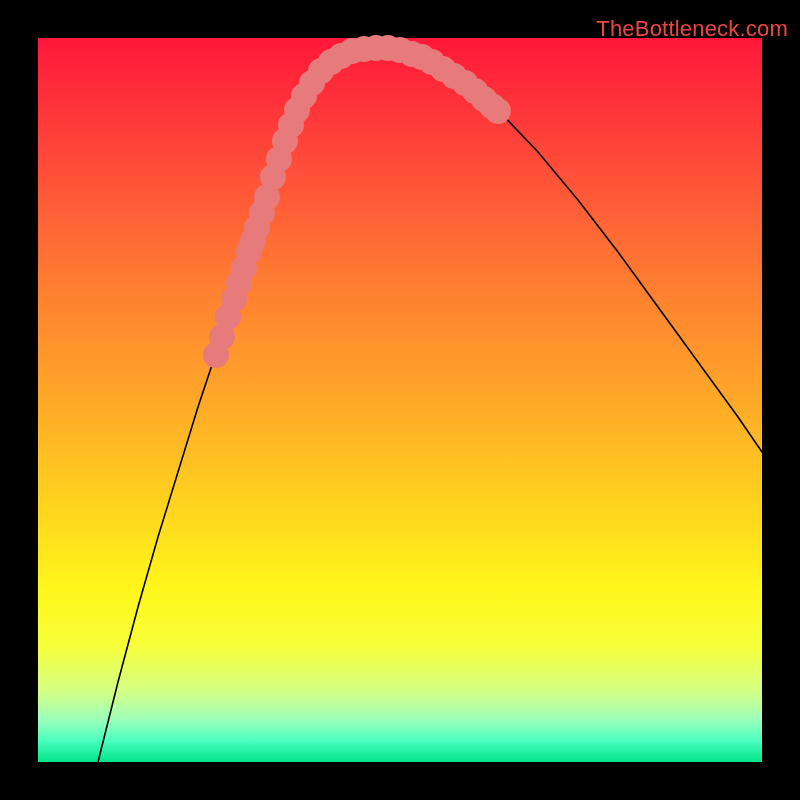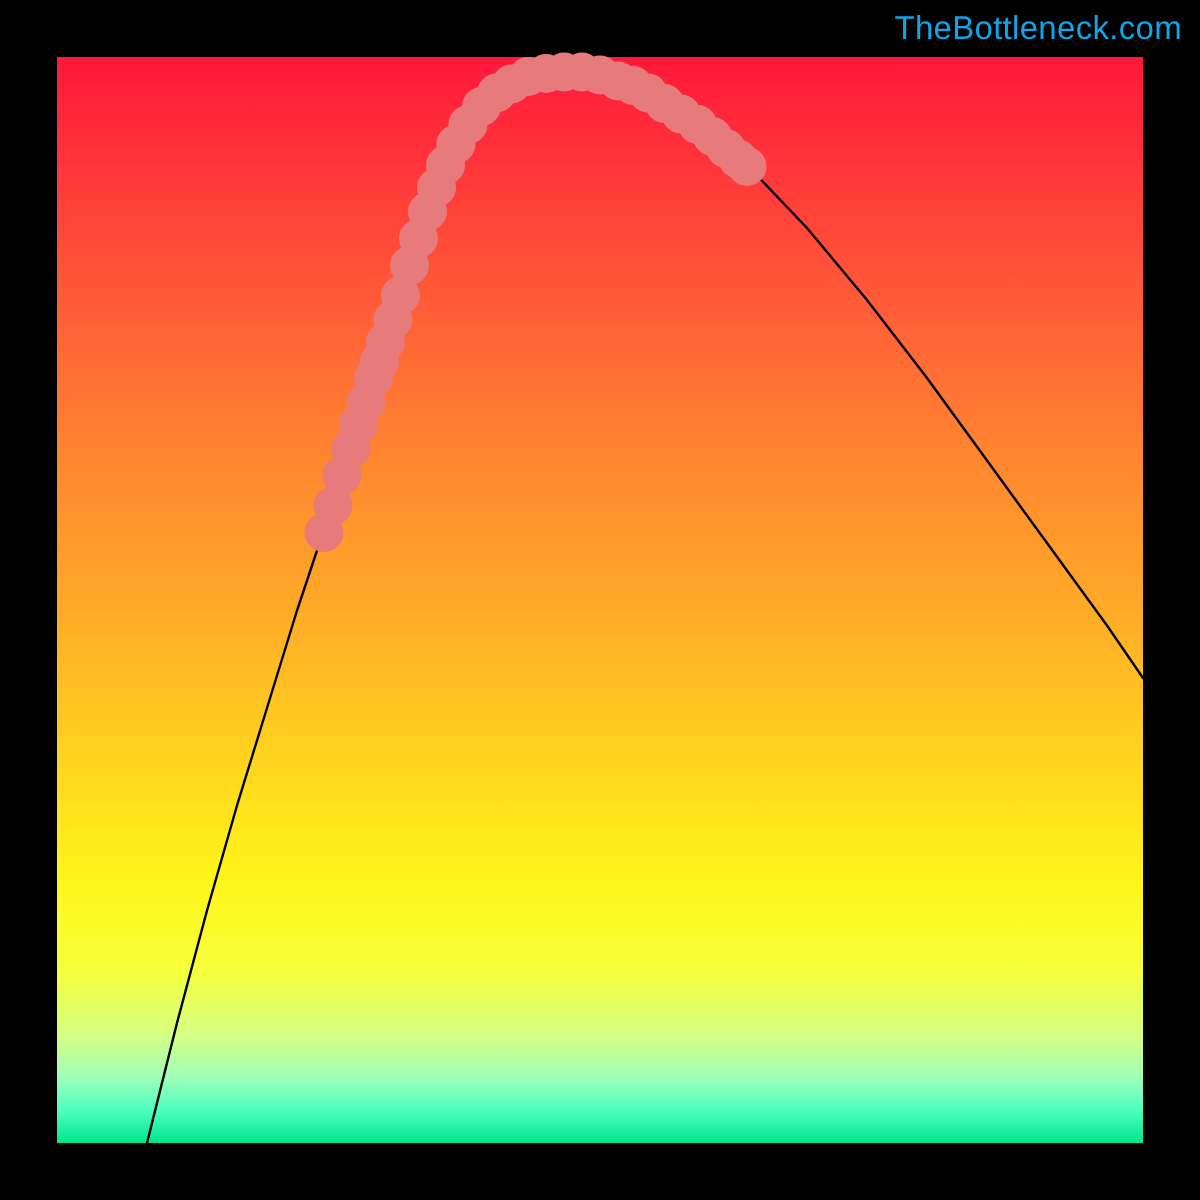--- a/index.html
+++ b/index.html
@@ -14,23 +14,23 @@
   .frame {
     position: absolute;
     left: 0;
     top: 0;
     width: 800px;
     height: 800px;
     background: #000;
   }
   .watermark {
     position: absolute;
-    top: 6px;
+    top: 16px;
     right: 12px;
-    color: #0ea5e9;
+    color: #ef4444;
     font-size: 22px;
     font-weight: 500;
     letter-spacing: 0.2px;
     z-index: 20;
   }
   .plot {
     position: absolute;
     left: 38px;
     top: 38px;
     width: 724px;

